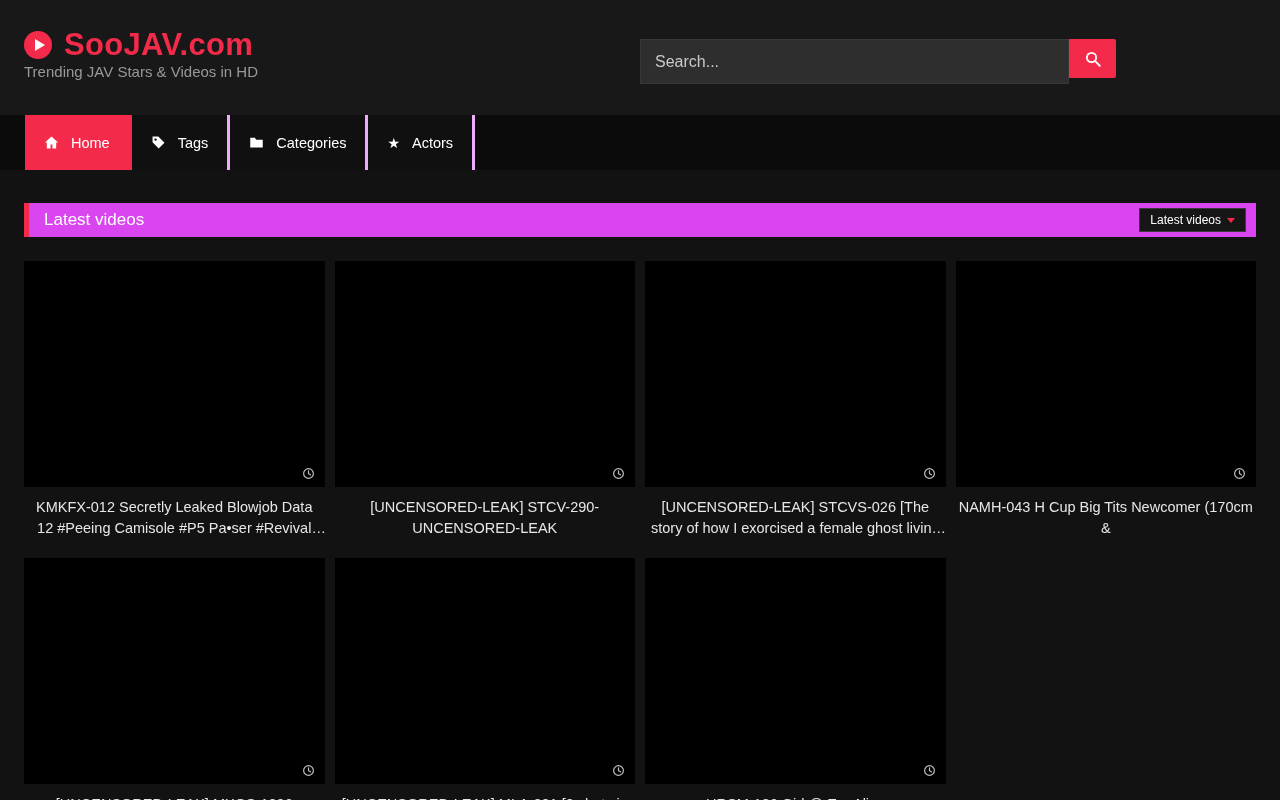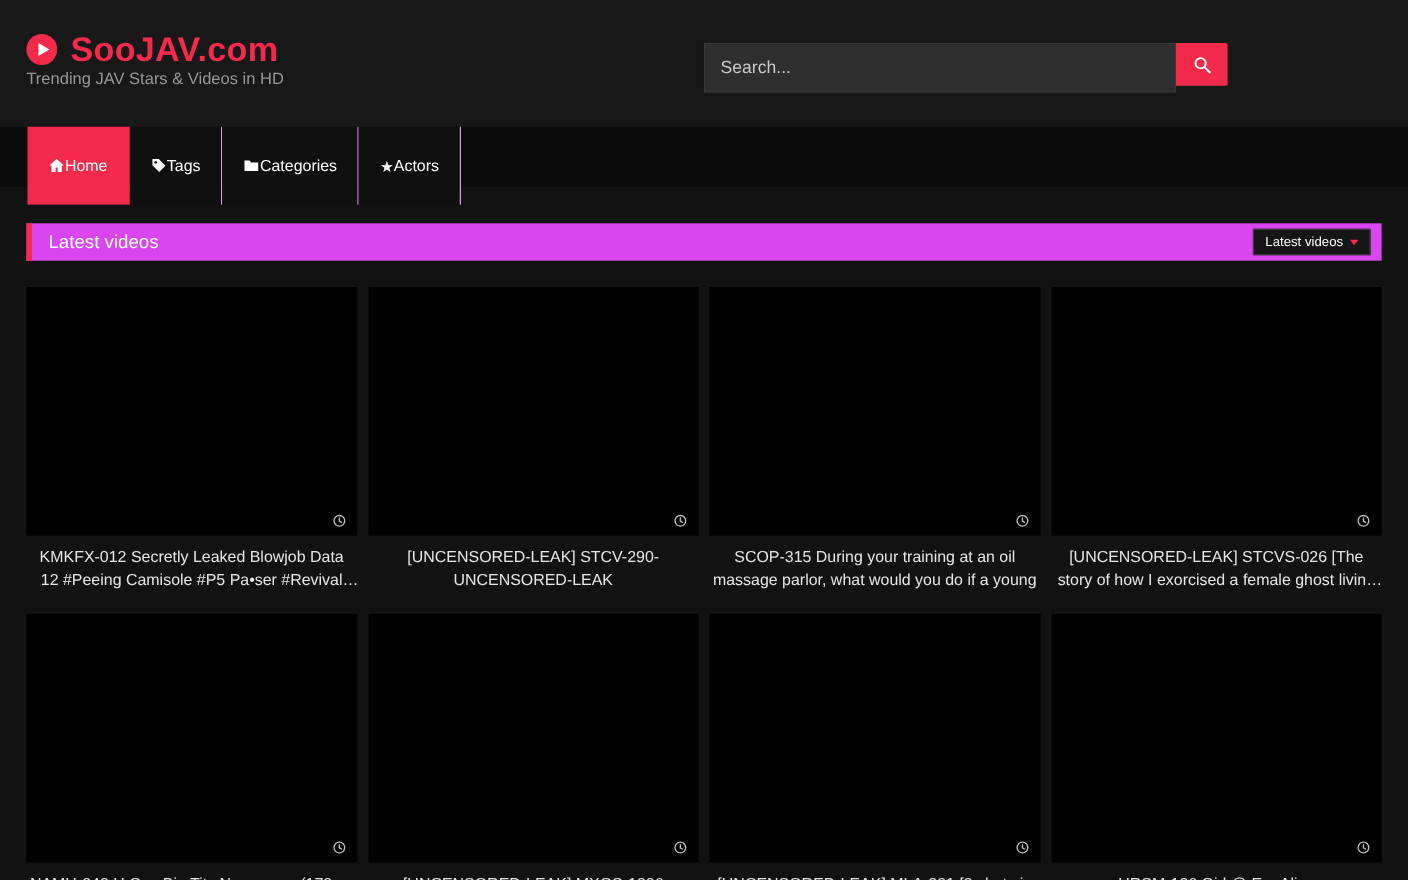--- a/index.html
+++ b/index.html
@@ -35,23 +35,23 @@
   }
   .search-input::placeholder { color: #c9c9c9; }
   .search-btn {
     width: 47px; height: 39px; background: #f32a4a; border: none; cursor: pointer;
     display: flex; align-items: center; justify-content: center; border-radius: 0 2px 2px 0;
   }
 
   
   .nav { height: 55px; background: #0b0b0b; display: flex; padding-left: 25px; }
   .nav-item {
-    height: 71px; display: flex; align-items: center; gap: 0;
+    height: 55px; display: flex; align-items: center; gap: 12px;
     padding: 0 19px; font-size: 14.5px; color: #ffffff; cursor: pointer;
-    border-right: 1px solid #f0abfc; background: #101010; white-space: nowrap;
+    border-right: 3px solid #f0abfc; background: #101010; white-space: nowrap;
   }
   .nav-item.active { background: #f32a4a; border-right-color: #f32a4a; }
   .nav-icon { display: flex; align-items: center; }
   .star-glyph { font-size: 14px; line-height: 1; color: #fff; }
 
   
   .section-bar {
     margin: 33px 24px 24px 24px; height: 34px; background: #d946ef;
     display: flex; align-items: center; position: relative;
   }
@@ -170,31 +170,20 @@
       <span class="clock">
         <svg width="13" height="13" viewBox="0 0 24 24">
           <circle cx="12" cy="12" r="9" fill="none" stroke="#c0c0c0" stroke-width="2.2"></circle>
           <path d="M12 7v5.4l3.6 2.1" fill="none" stroke="#c0c0c0" stroke-width="2.2" stroke-linecap="round"></path>
         </svg>
       </span>
     </div>
     <div class="vtitle">[UNCENSORED-LEAK] STCV-290-UNCENSORED-LEAK</div>
   </div>
 
-  <div class="card">
-    <div class="thumb">
-      <span class="clock">
-        <svg width="13" height="13" viewBox="0 0 24 24">
-          <circle cx="12" cy="12" r="9" fill="none" stroke="#c0c0c0" stroke-width="2.2"></circle>
-          <path d="M12 7v5.4l3.6 2.1" fill="none" stroke="#c0c0c0" stroke-width="2.2" stroke-linecap="round"></path>
-        </svg>
-      </span>
-    </div>
-    <div class="vtitle">SCOP-315 During your training at an oil massage parlor, what would you do if a young</div>
-  </div>
 
   <div class="card">
     <div class="thumb">
       <span class="clock">
         <svg width="13" height="13" viewBox="0 0 24 24">
           <circle cx="12" cy="12" r="9" fill="none" stroke="#c0c0c0" stroke-width="2.2"></circle>
           <path d="M12 7v5.4l3.6 2.1" fill="none" stroke="#c0c0c0" stroke-width="2.2" stroke-linecap="round"></path>
         </svg>
       </span>
     </div>

